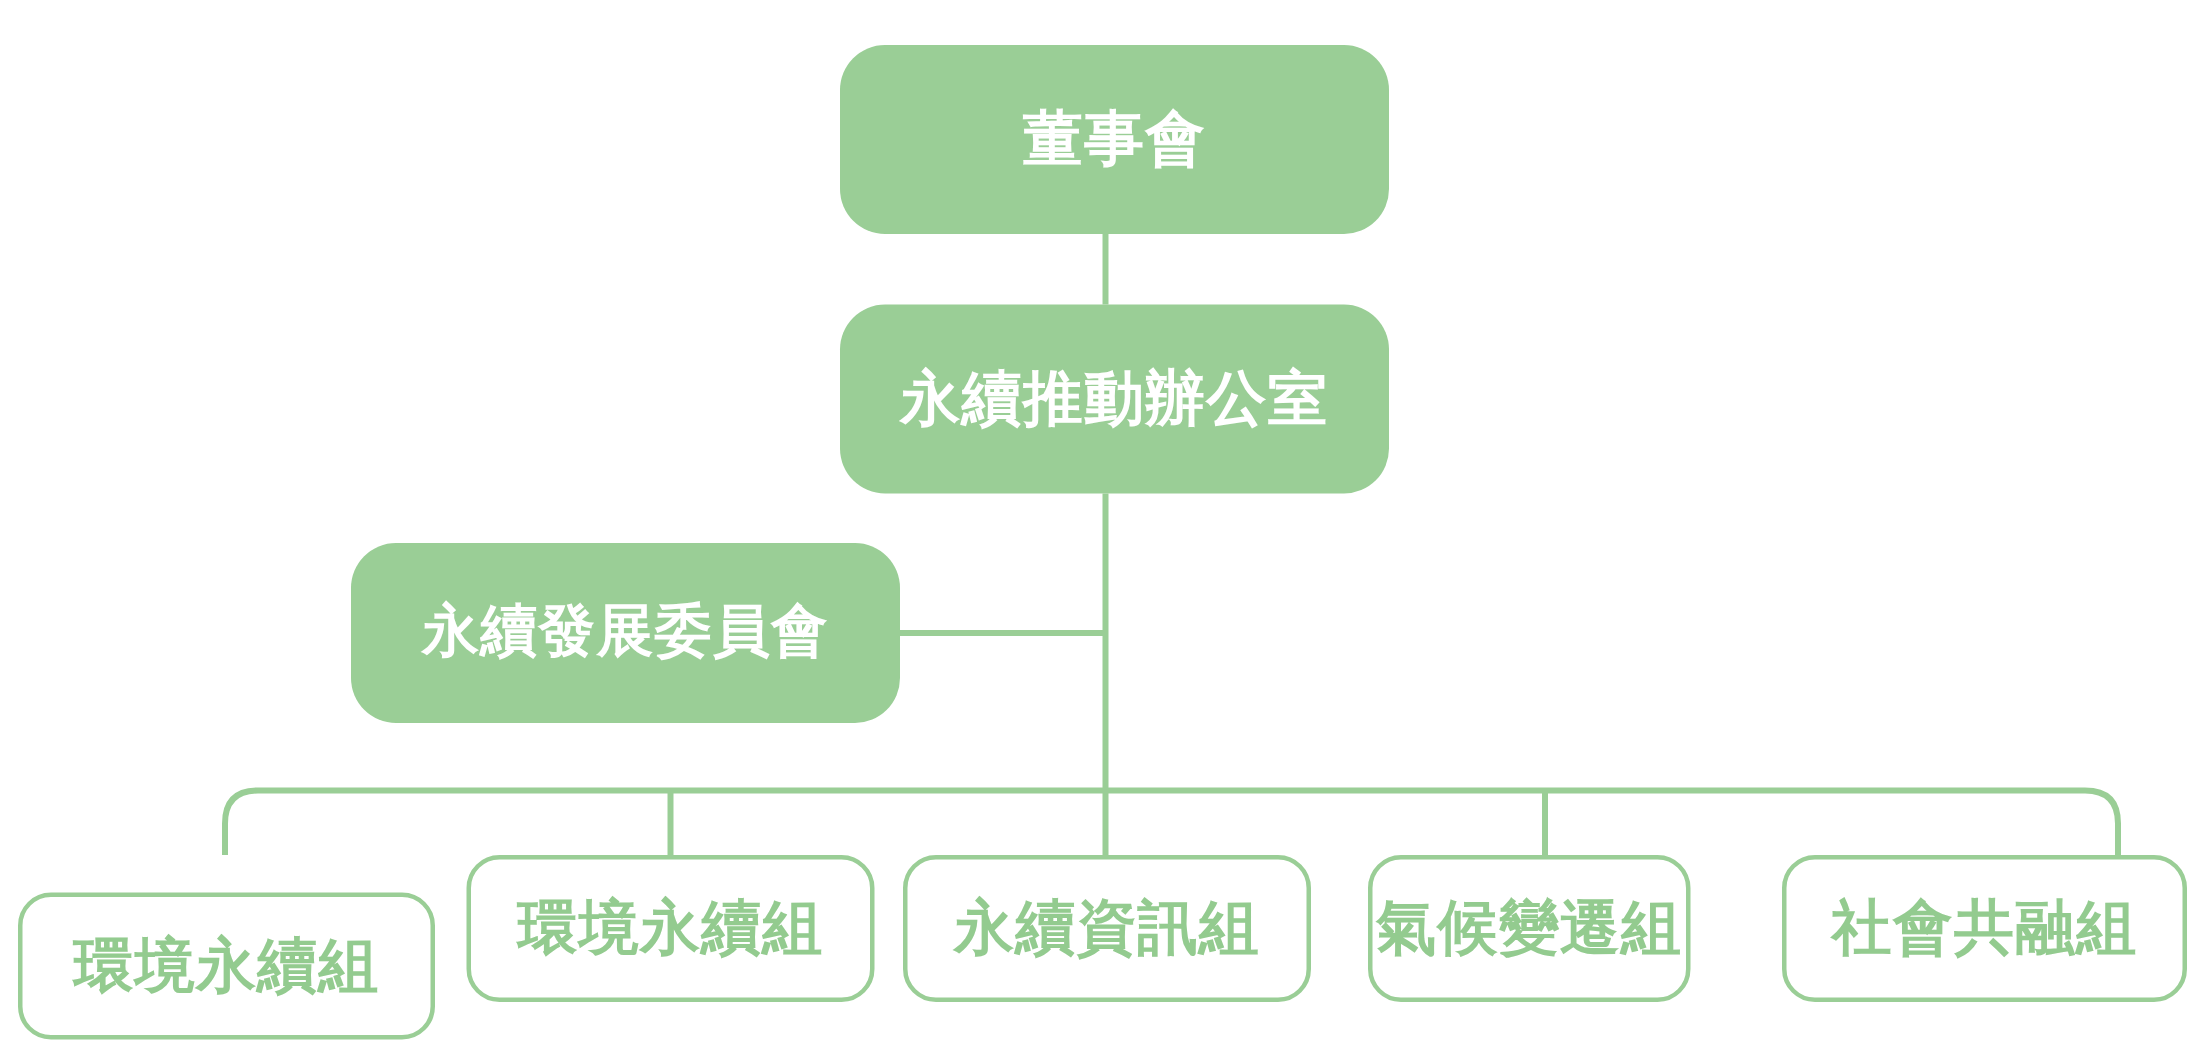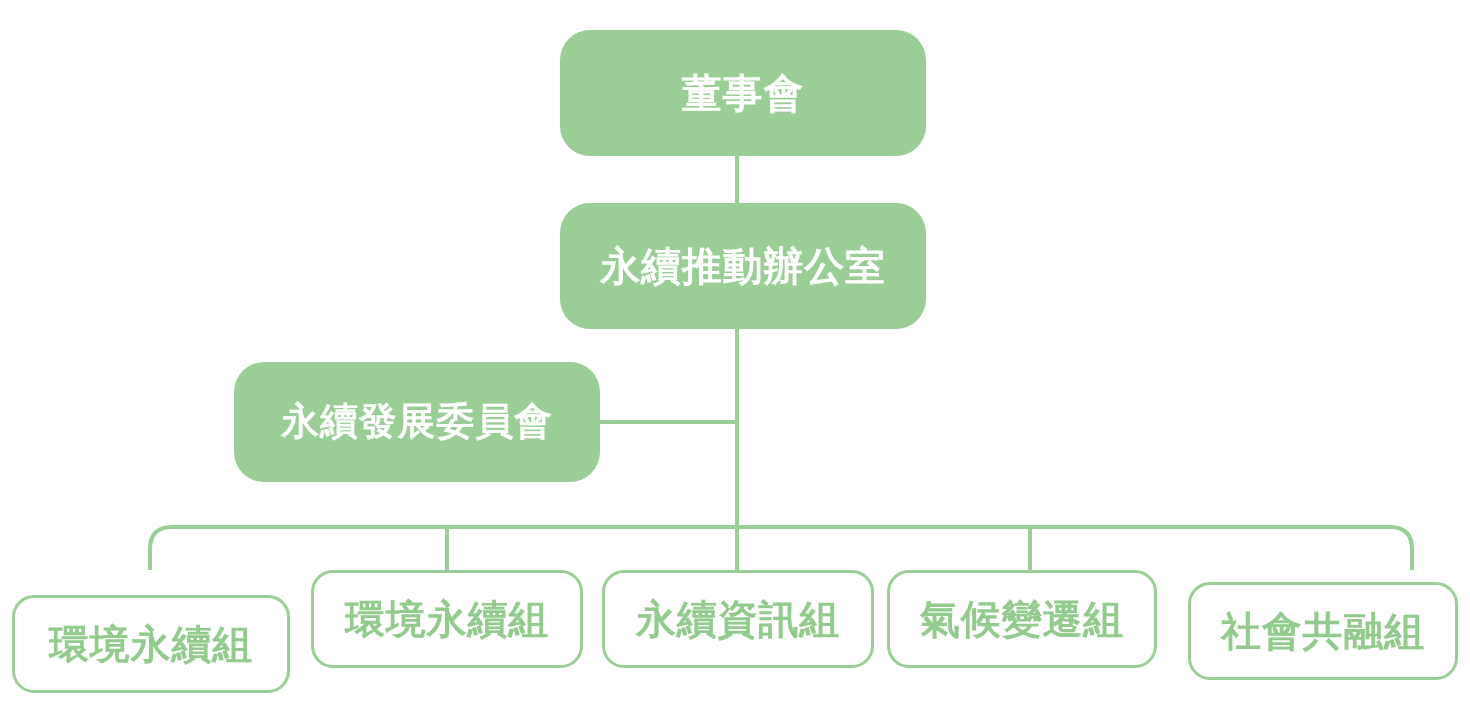--- a/index.html
+++ b/index.html
@@ -88,21 +88,21 @@
   </div>
 
   <div class="node node-outlined" style="left:311px; top:570px; width:272px; height:98px; font-size:40px;">
     <span class="node-label">環境永續組</span>
   </div>
 
   <div class="node node-outlined" style="left:602px; top:570px; width:272px; height:98px; font-size:40px;">
     <span class="node-label">永續資訊組</span>
   </div>
 
-  <div class="node node-outlined" style="left:887px; top:570px; width:270px; height:98px; font-size:40px;">
+  <div class="node node-outlined" style="left:912px; top:570px; width:215px; height:98px; font-size:40px;">
     <span class="node-label">氣候變遷組</span>
   </div>
 
-  <div class="node node-outlined" style="left:1188px; top:582px; width:270px; height:98px; font-size:40px;">
+  <div class="node node-outlined" style="left:1188px; top:570px; width:270px; height:98px; font-size:40px;">
     <span class="node-label">社會共融組</span>
   </div>
 
 </div>
 
 </body></html>

